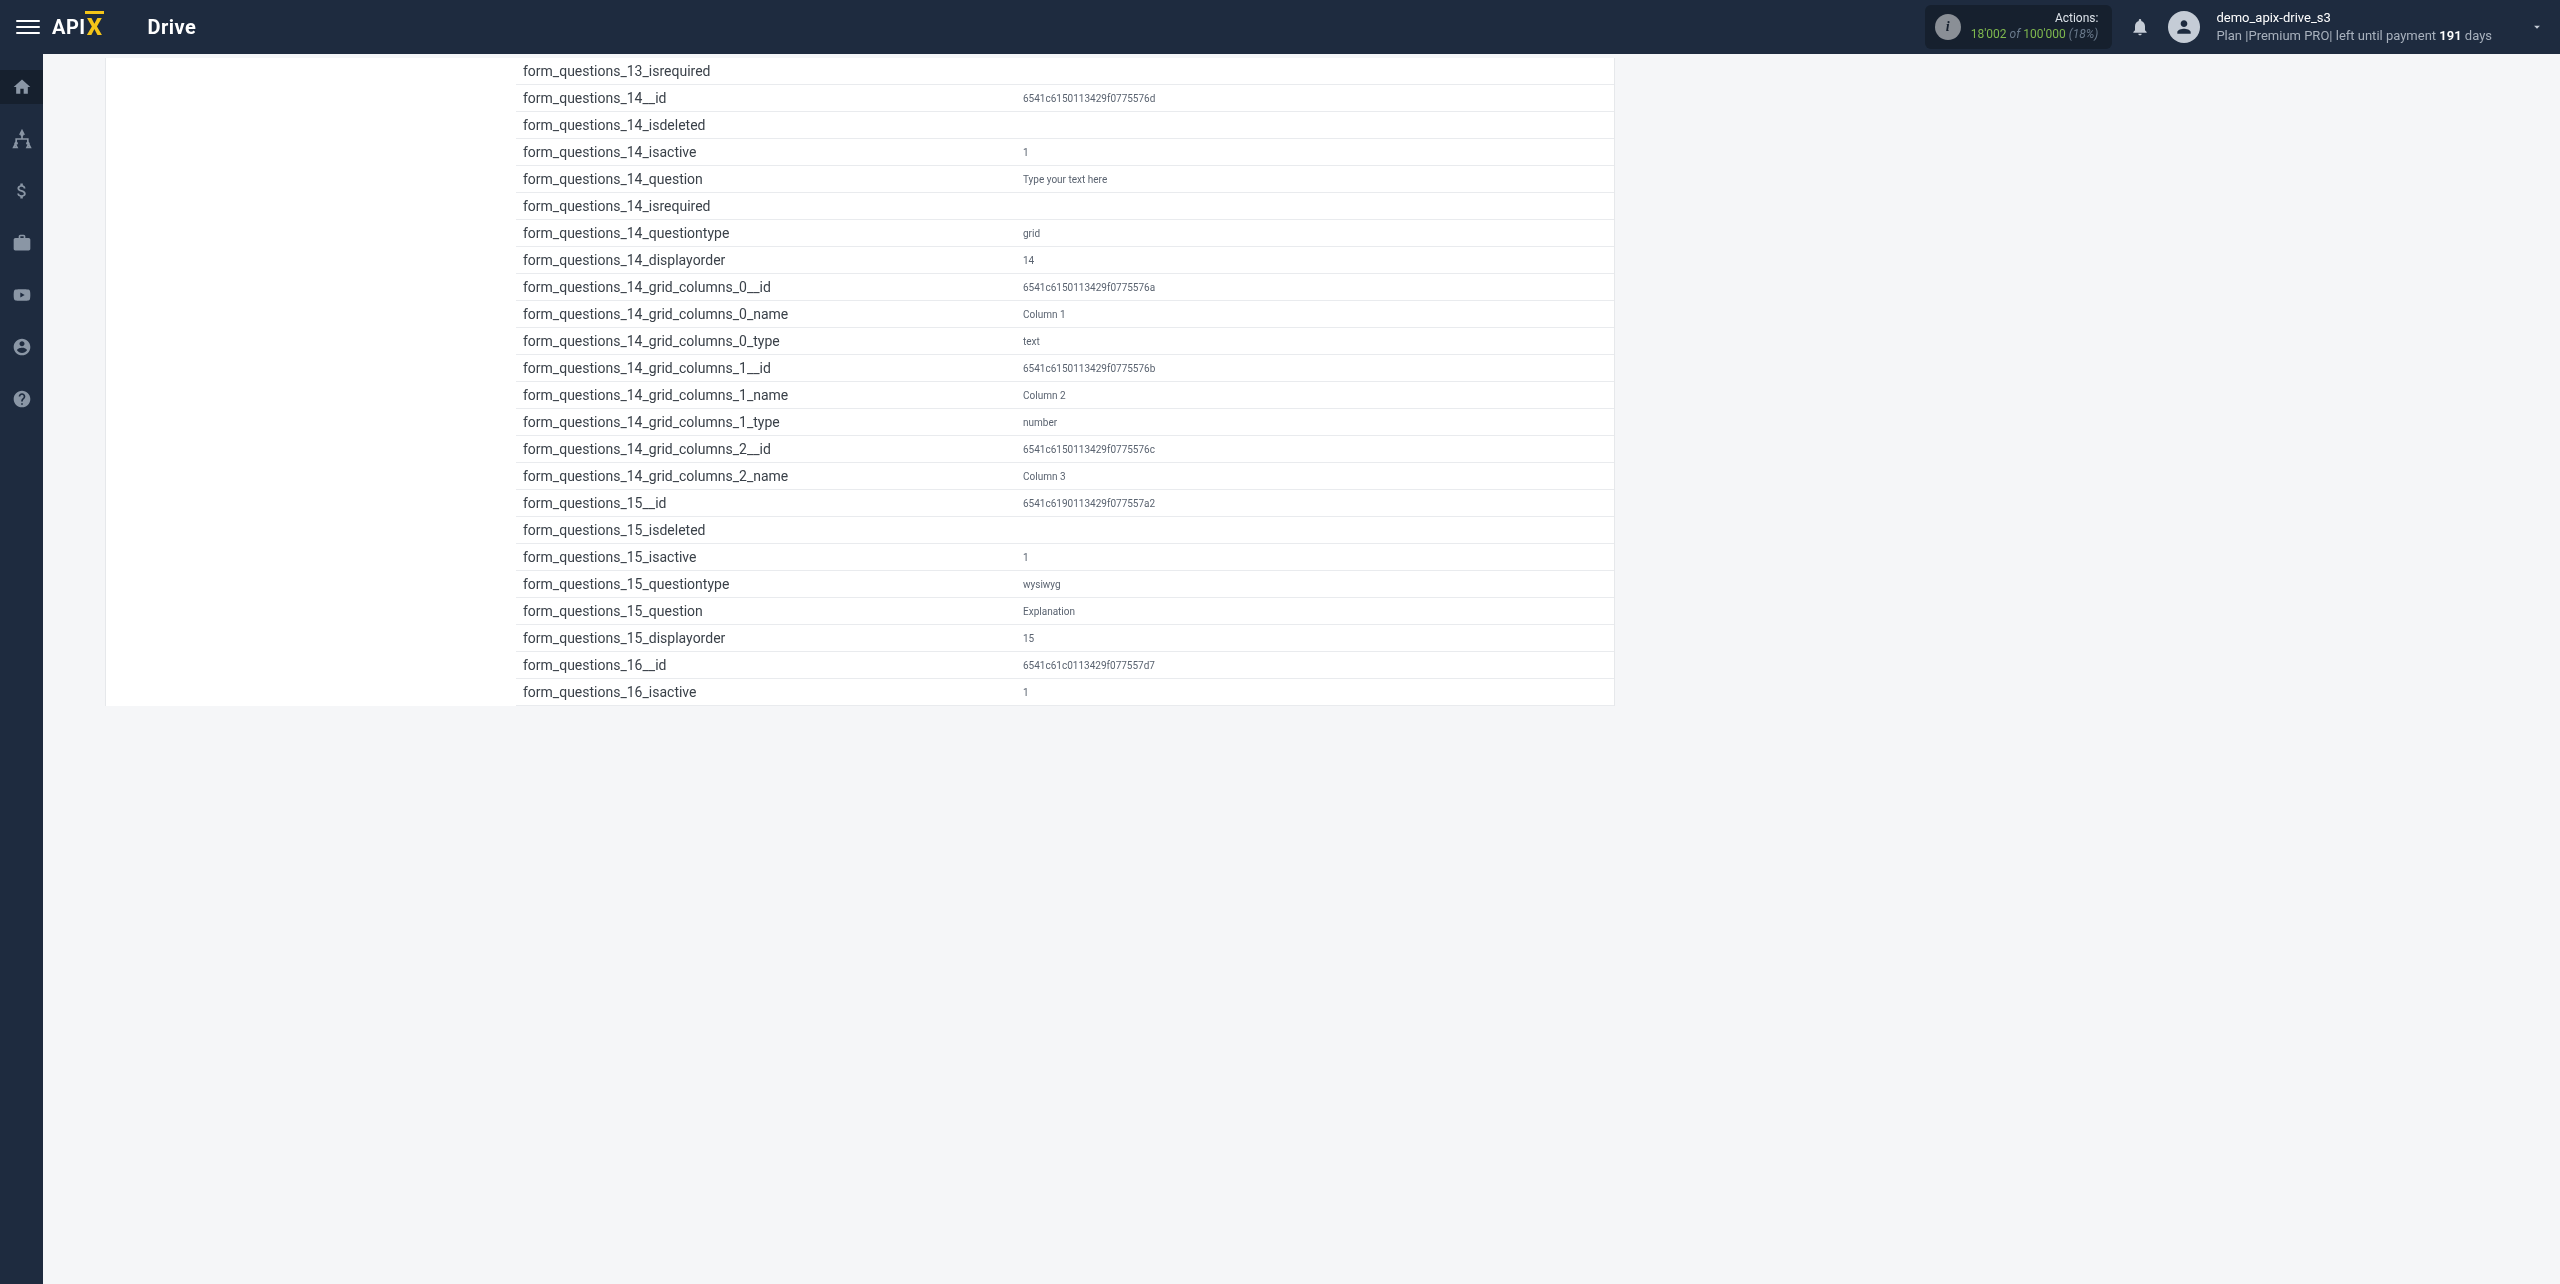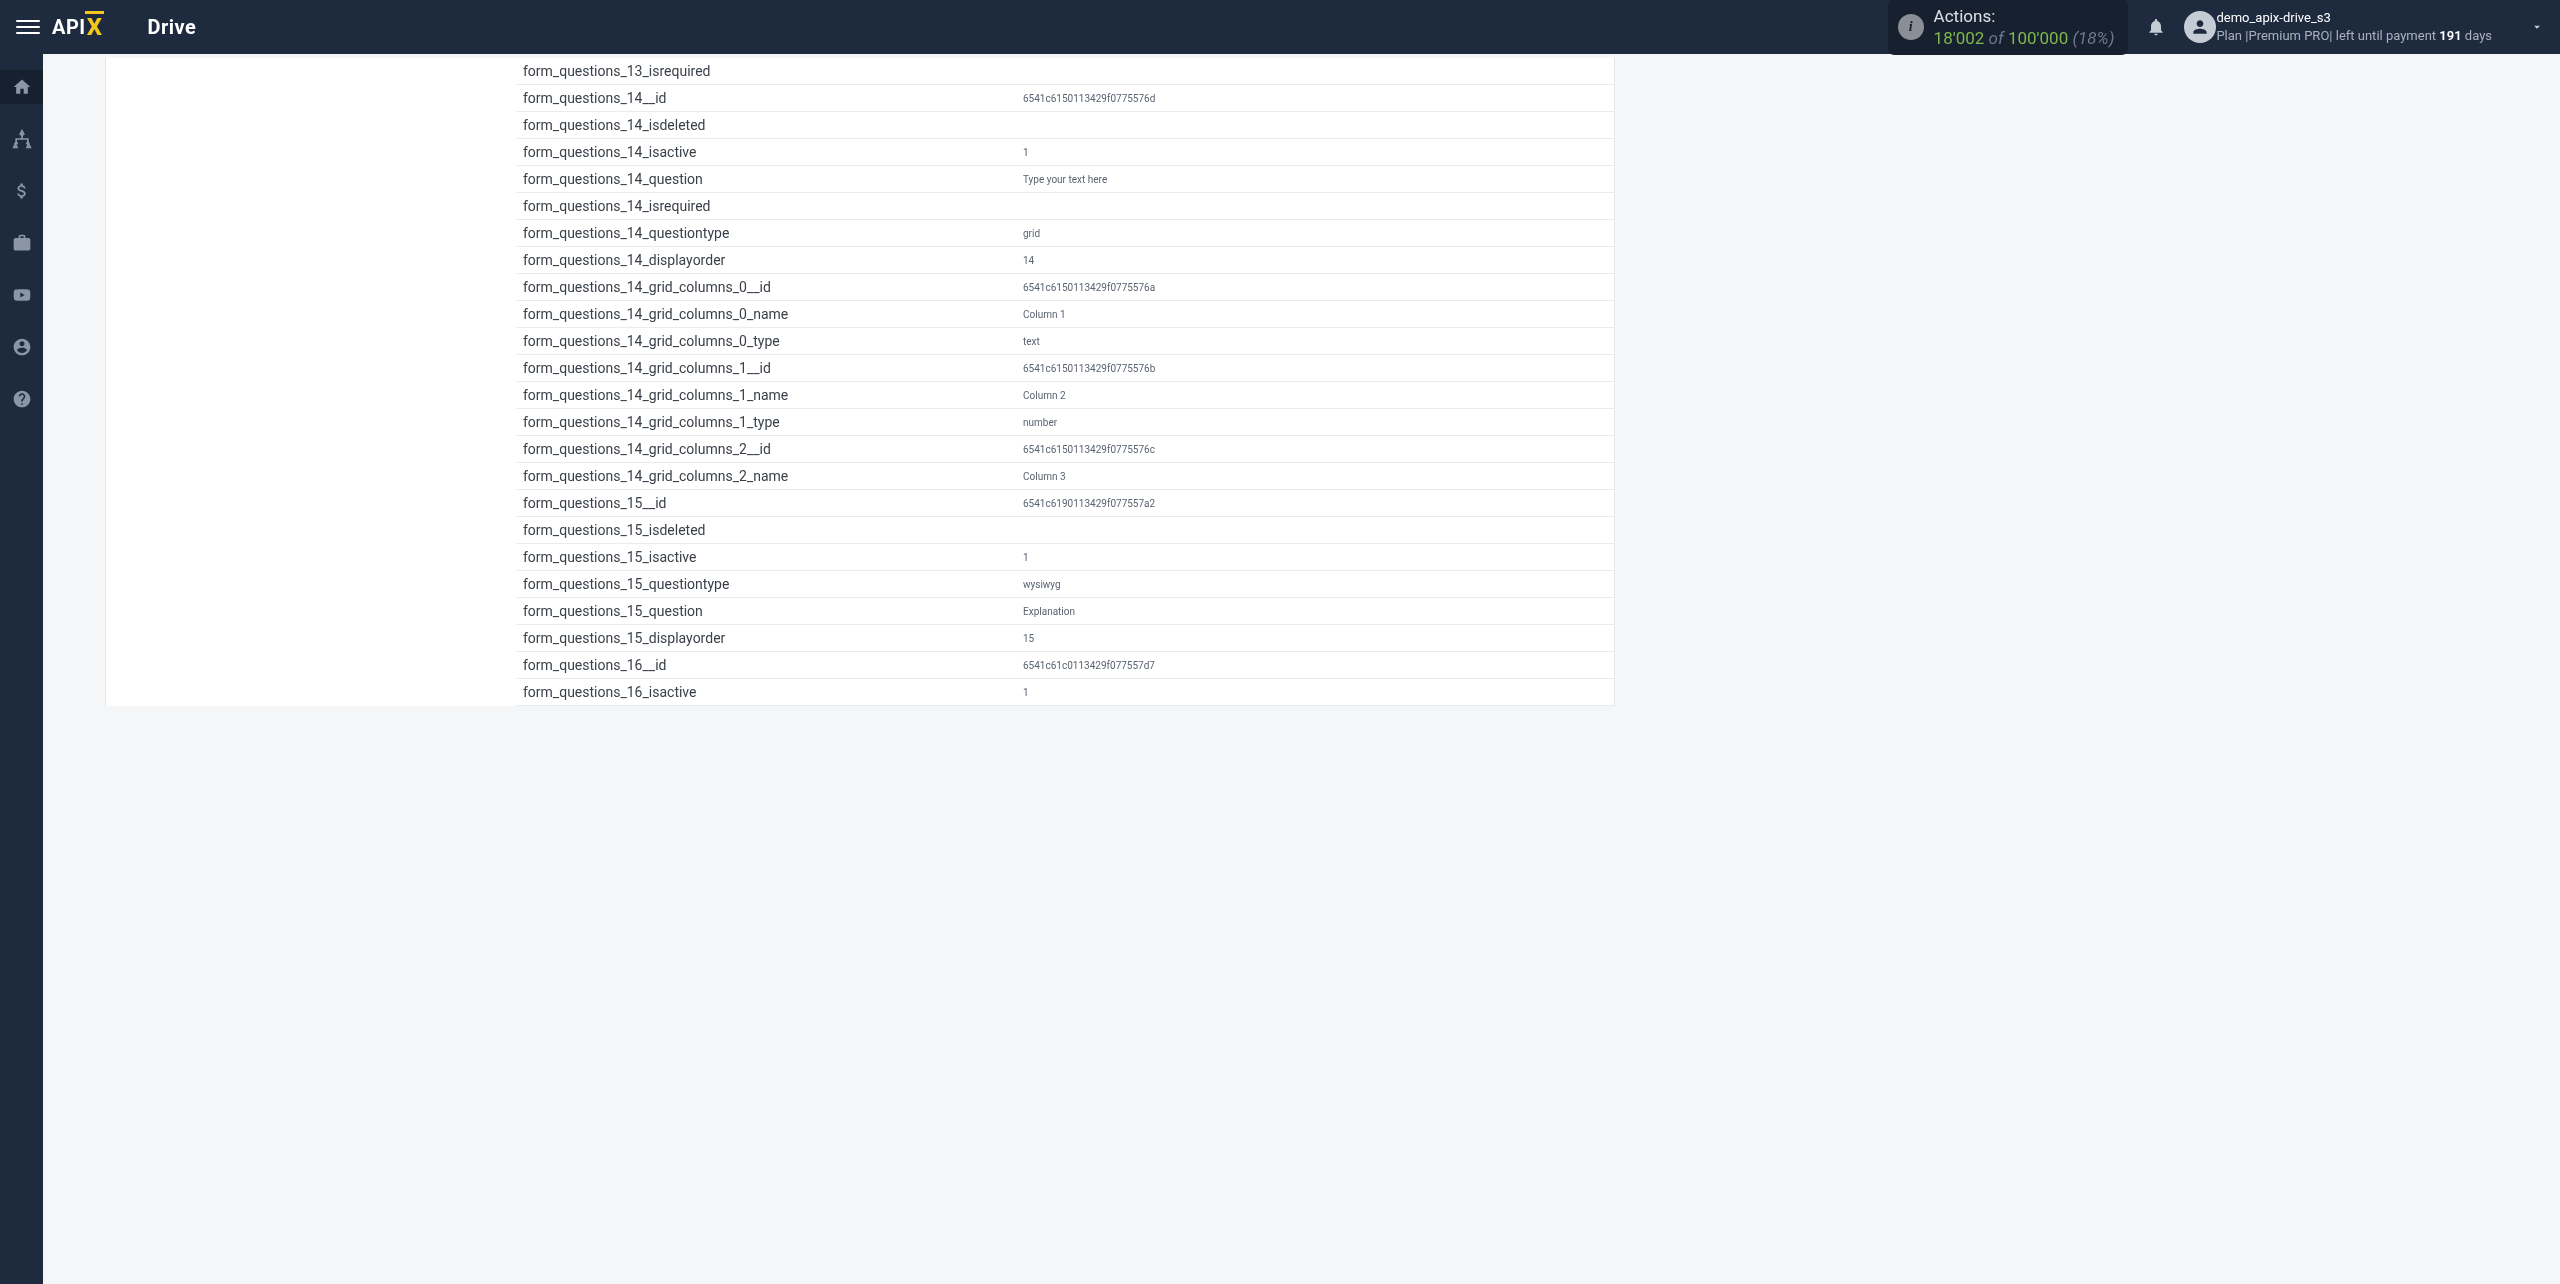--- a/index.html
+++ b/index.html
@@ -8,28 +8,28 @@
 .hamburger { width: 24px; height: 24px; margin-right: 12px; display: flex; flex-direction: column; justify-content: center; gap: 4px; cursor: pointer; }
 .hamburger span { height: 2px; background: #fff; border-radius: 1px; }
 .logo { font-size: 20px; font-weight: 700; letter-spacing: 0.5px; display: flex; align-items: center; }
 .logo .api { color: #fff; }
 .logo .x { color: #f5c518; font-size: 24px; font-weight: 800; position: relative; margin: 0 1px; }
 .logo .x::before { content: ''; position: absolute; top: -2px; left: -2px; right: -2px; height: 3px; background: #f5c518; }
 .logo .drive { color: #fff; margin-left: 44px; }
 .header-right { margin-left: auto; display: flex; align-items: center; gap: 18px; }
 .actions-box { background: #16202e; border-radius: 6px; padding: 6px 14px 6px 10px; display: flex; align-items: center; gap: 10px; }
 .info-circle { width: 26px; height: 26px; border-radius: 50%; background: #8a8f96; display: flex; align-items: center; justify-content: center; color: #16202e; font-weight: 700; font-style: italic; font-size: 14px; font-family: Georgia, serif; }
-.actions-text { font-size: 17px; line-height: 1.3; }
+.actions-text { font-size: 12px; line-height: 1.3; text-align: right; }
 .actions-text .label { color: #dbe1e8; }
 .actions-text .counts .used { color: #7fb84e; }
 .actions-text .counts .of { color: #6a7a8c; font-style: italic; }
 .actions-text .counts .total { color: #7fb84e; }
 .actions-text .counts .pct { color: #6a7a8c; font-style: italic; }
 .bell { width: 20px; height: 20px; fill: #c5ccd6; cursor: pointer; }
-.user-block { display: flex; align-items: center; gap: 0; cursor: pointer; }
+.user-block { display: flex; align-items: center; gap: 16px; cursor: pointer; }
 .avatar { width: 32px; height: 32px; border-radius: 50%; background: #c5ccd6; display: flex; align-items: center; justify-content: center; }
 .avatar svg { width: 20px; height: 20px; fill: #1e2b3f; }
 .user-text { font-size: 13px; line-height: 1.35; }
 .user-text .name { color: #fff; }
 .user-text .sub { color: #a8b1bd; }
 .user-text .sub b { color: #fff; font-weight: 600; }
 .chevron { margin-left: 20px; width: 14px; height: 14px; fill: #c5ccd6; }
 .layout { display: flex; height: calc(100vh - 54px); }
 .sidebar { width: 43px; background: #1e2b3f; display: flex; flex-direction: column; align-items: center; padding-top: 16px; gap: 18px; }
 .sidebar-item { width: 43px; height: 34px; display: flex; align-items: center; justify-content: center; cursor: pointer; }

